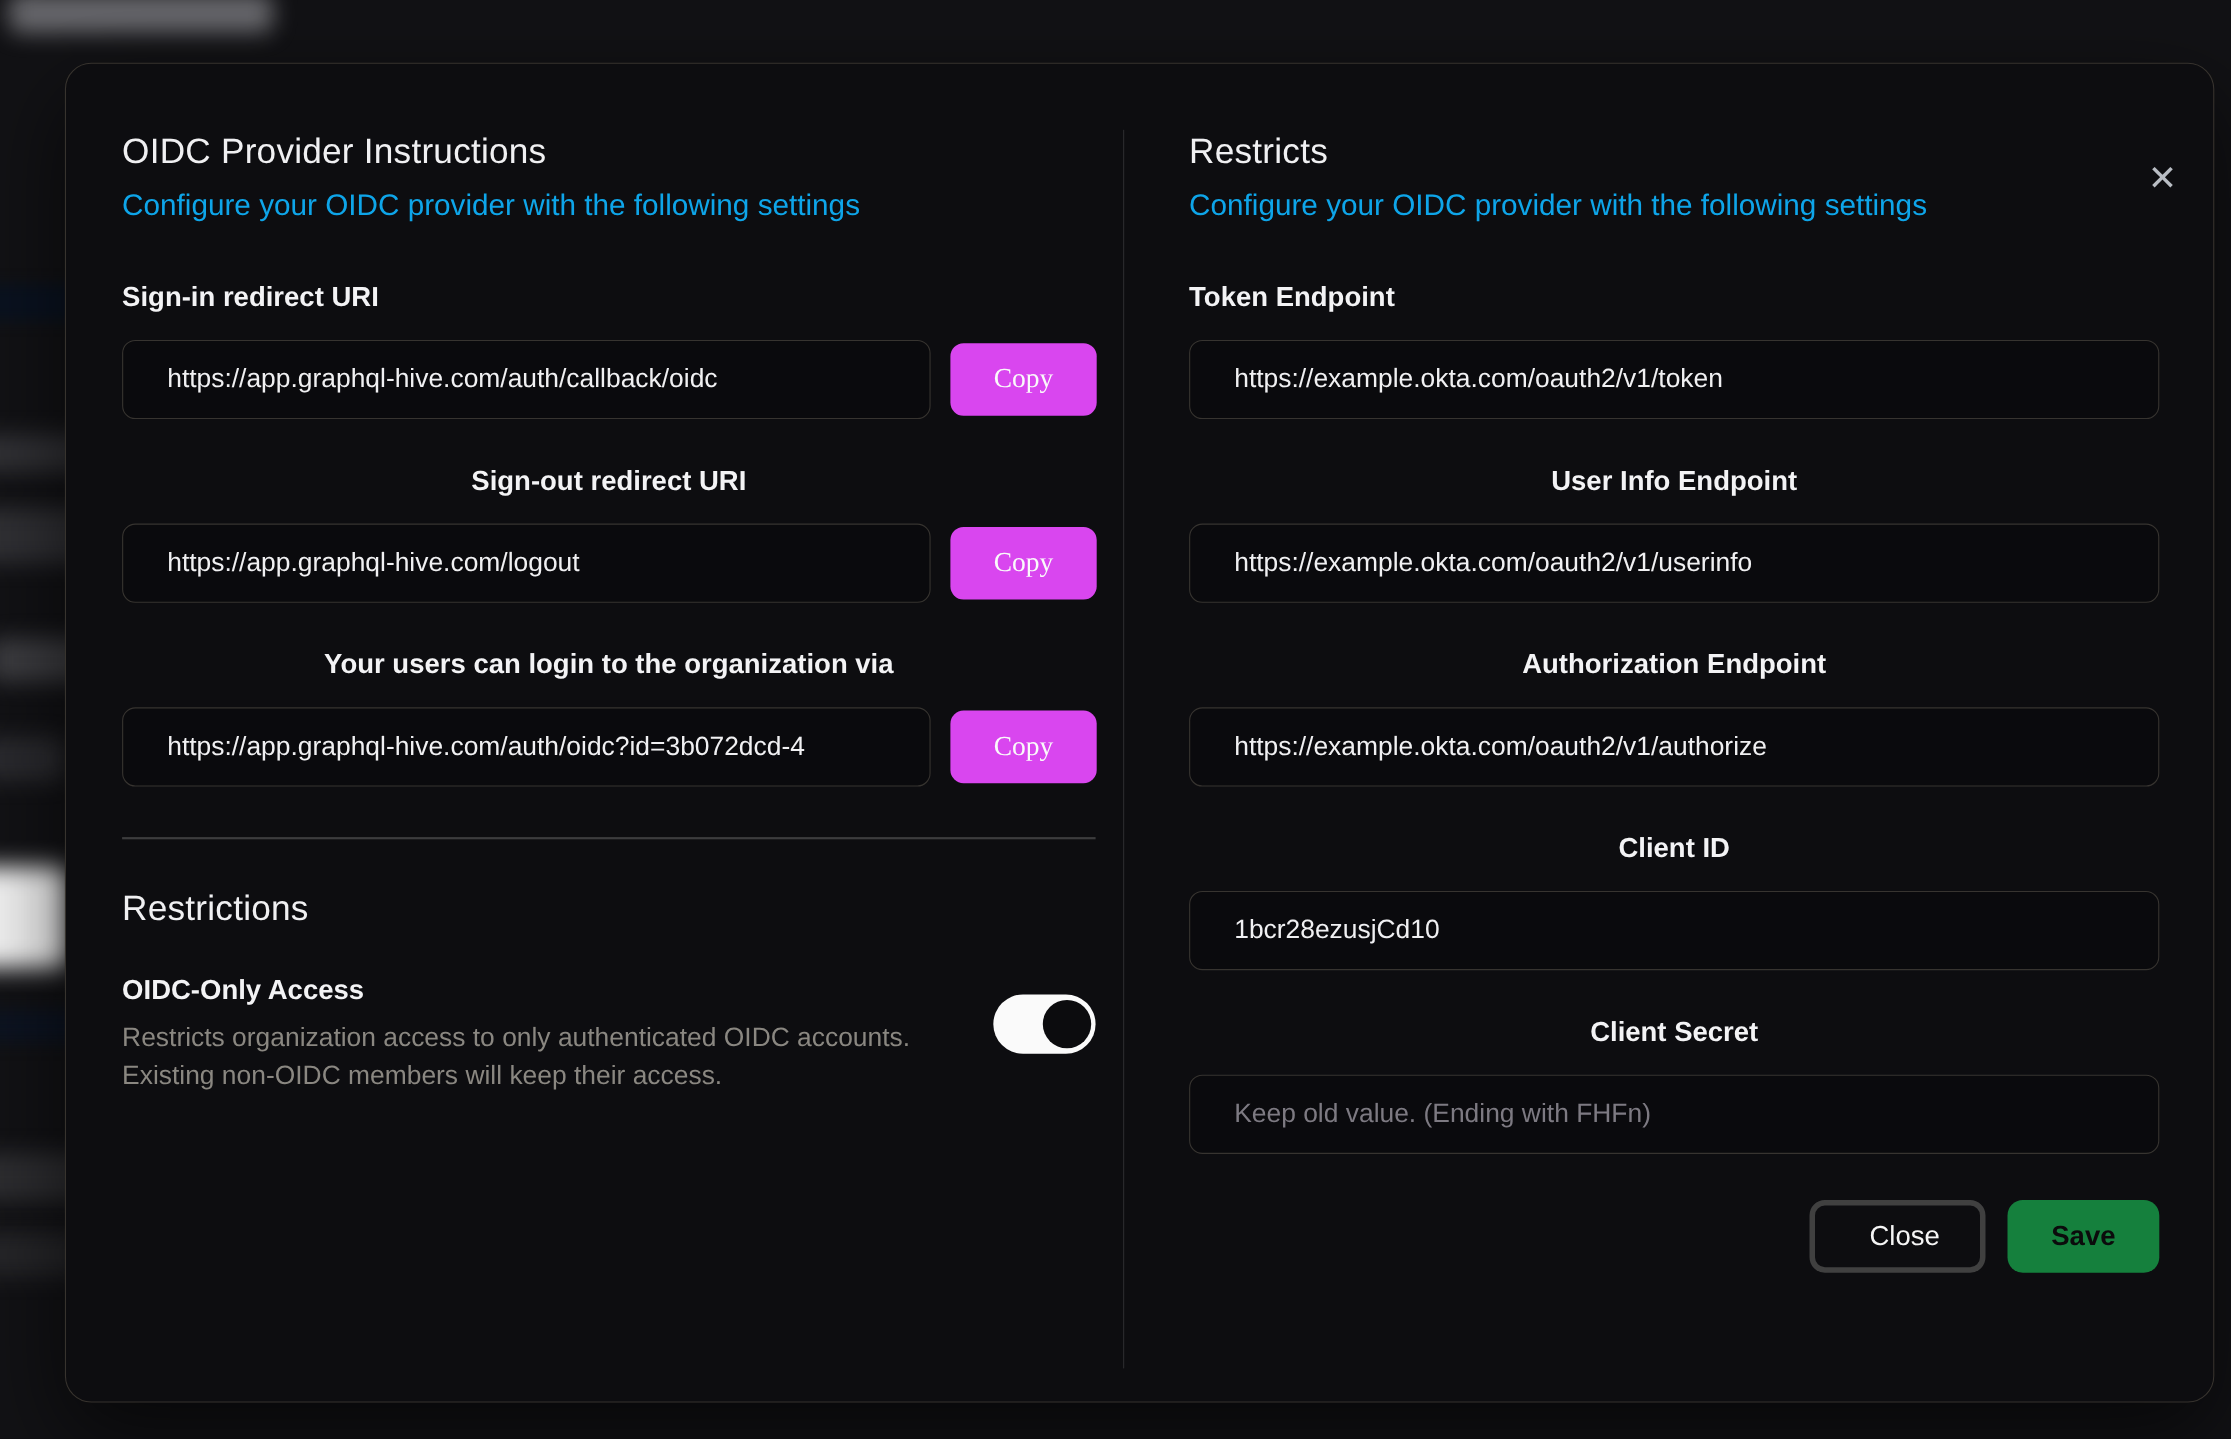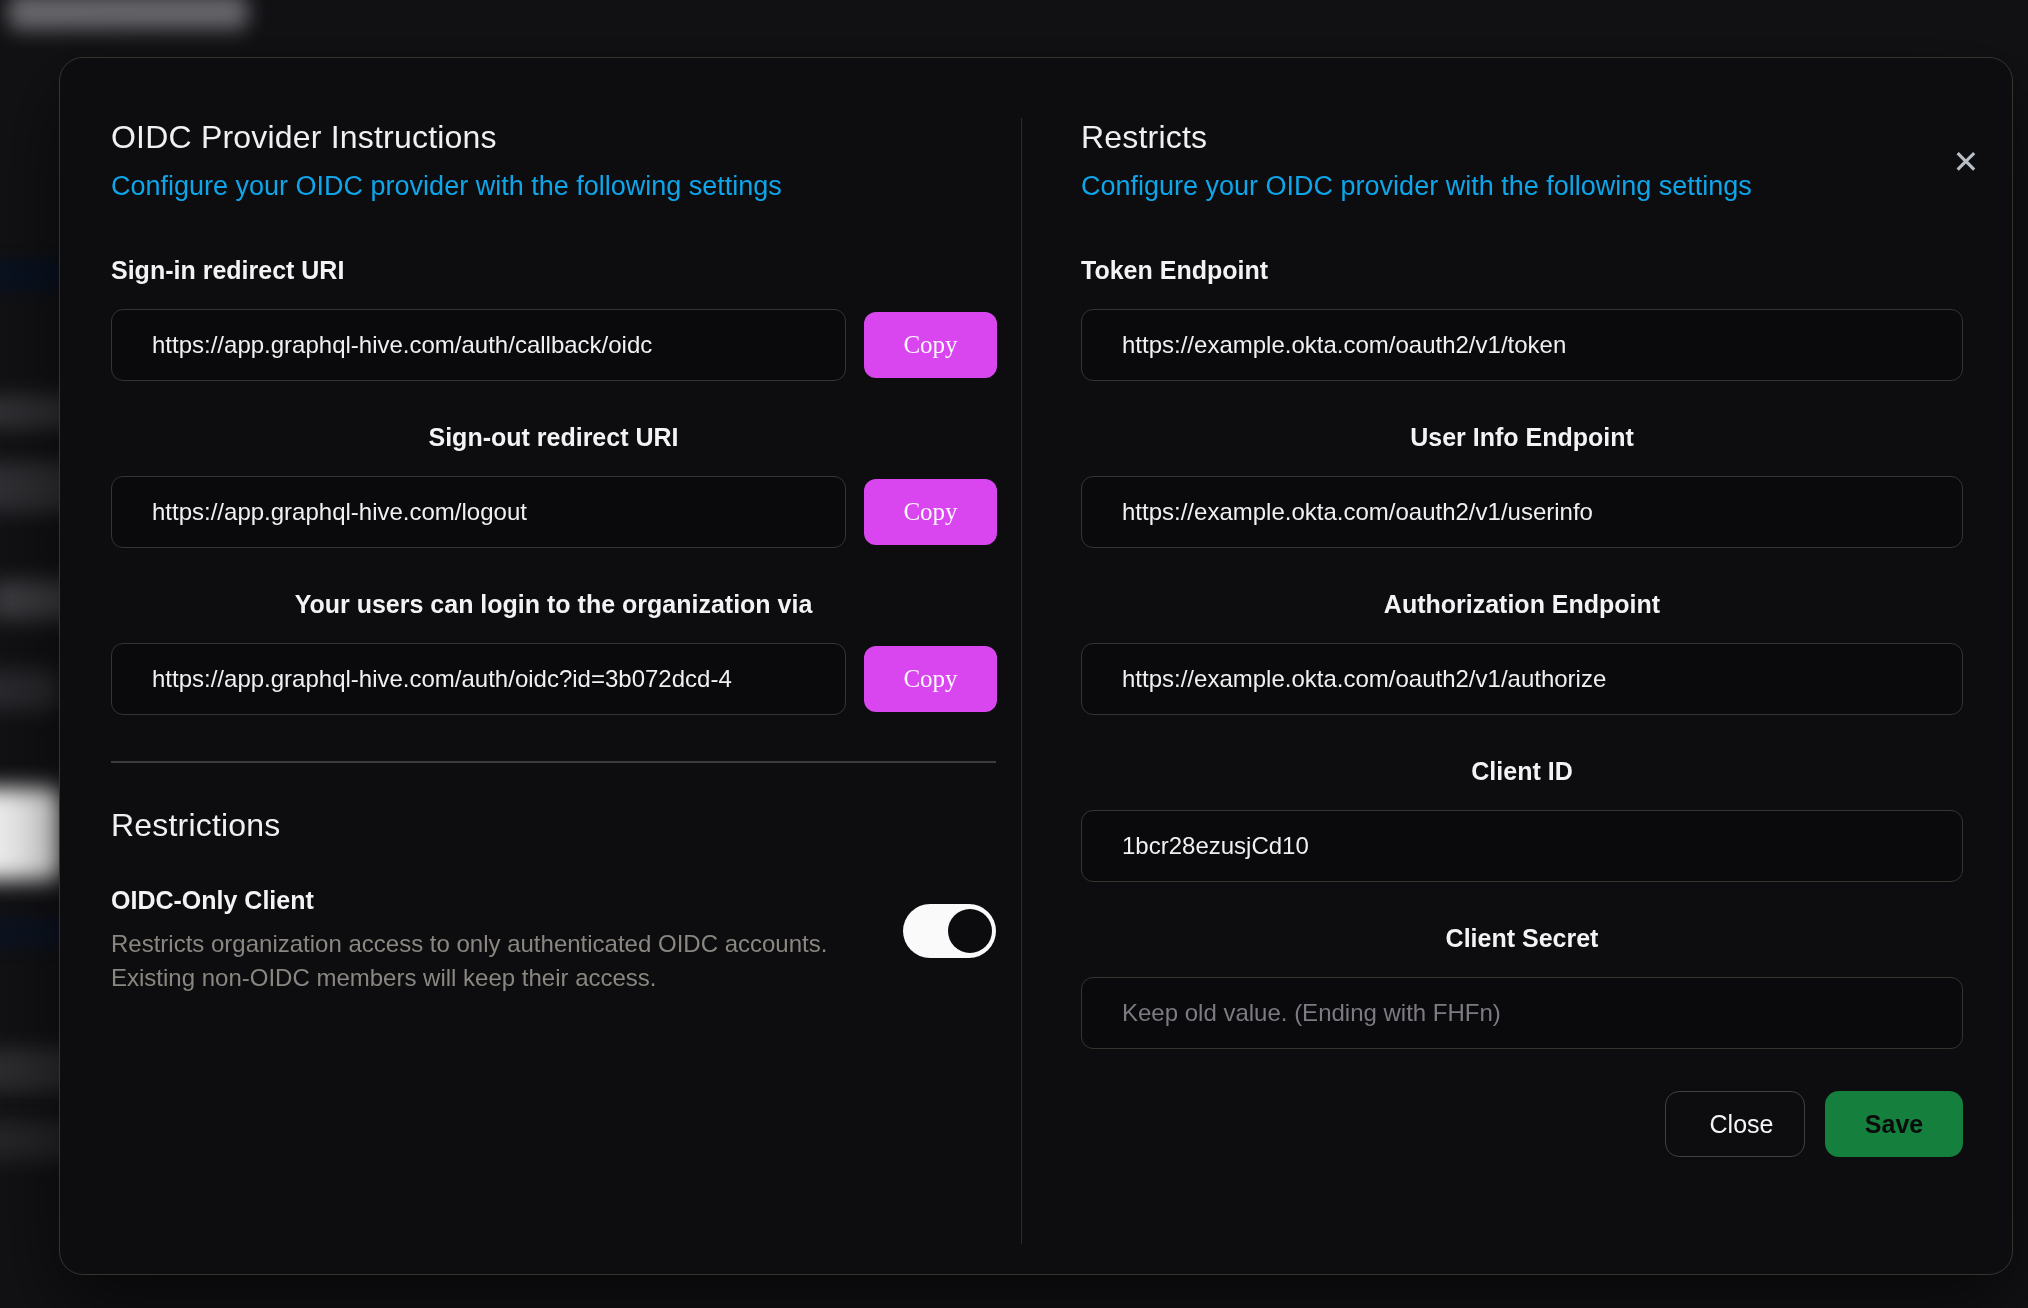--- a/index.html
+++ b/index.html
@@ -100,21 +100,21 @@
     width: 44px; height: 44px; border-radius: 50%;
     background: #0c0c0e;
   }
 
   .actions { margin-top: 42px; display: flex; justify-content: flex-end; gap: 20px; }
   .actions button {
     height: 66px; border-radius: 14px;
     font-family: "Liberation Sans", sans-serif;
     font-size: 25px; font-weight: 500; cursor: pointer;
   }
-  button.btn-close { width: 140px; background: transparent; border: 1px solid #404040; color: #f5f5f5; padding-left: 13px; }
+  button.btn-close { width: 160px; background: transparent; border: 5px solid #404040; color: #f5f5f5; padding-left: 13px; }
   button.btn-save  { width: 138px; background: #15803d; border: none; color: #0b0b0c; font-weight: 600; }
 </style>
 </head>
 <body>
 
 <div class="backdrop">
   <div class="blob logo"></div>
   <div class="blob band1"></div>
   <div class="blob frag1"></div>
   <div class="blob frag2"></div>
@@ -152,21 +152,21 @@
       <input class="text-input" readonly="" value="https://app.graphql-hive.com/auth/oidc?id=3b072dcd-4" style="">
       <button class="copy-btn">Copy</button>
     </div>
 
     <div class="hdivider"></div>
 
     <h2 class="section-title restrictions-title">Restrictions</h2>
 
     <div class="restriction-row">
       <div class="restriction-texts">
-        <div class="field-label">OIDC-Only Client</div>
+        <div class="field-label">OIDC-Only Access</div>
         <p class="restriction-desc">
           <span>Restricts organization access to only authenticated OIDC accounts.</span><br>
           <span>Existing non-OIDC members will keep their access.</span>
         </p>
       </div>
       <div class="toggle">
         <div class="thumb"></div>
       </div>
     </div>
   </div>

